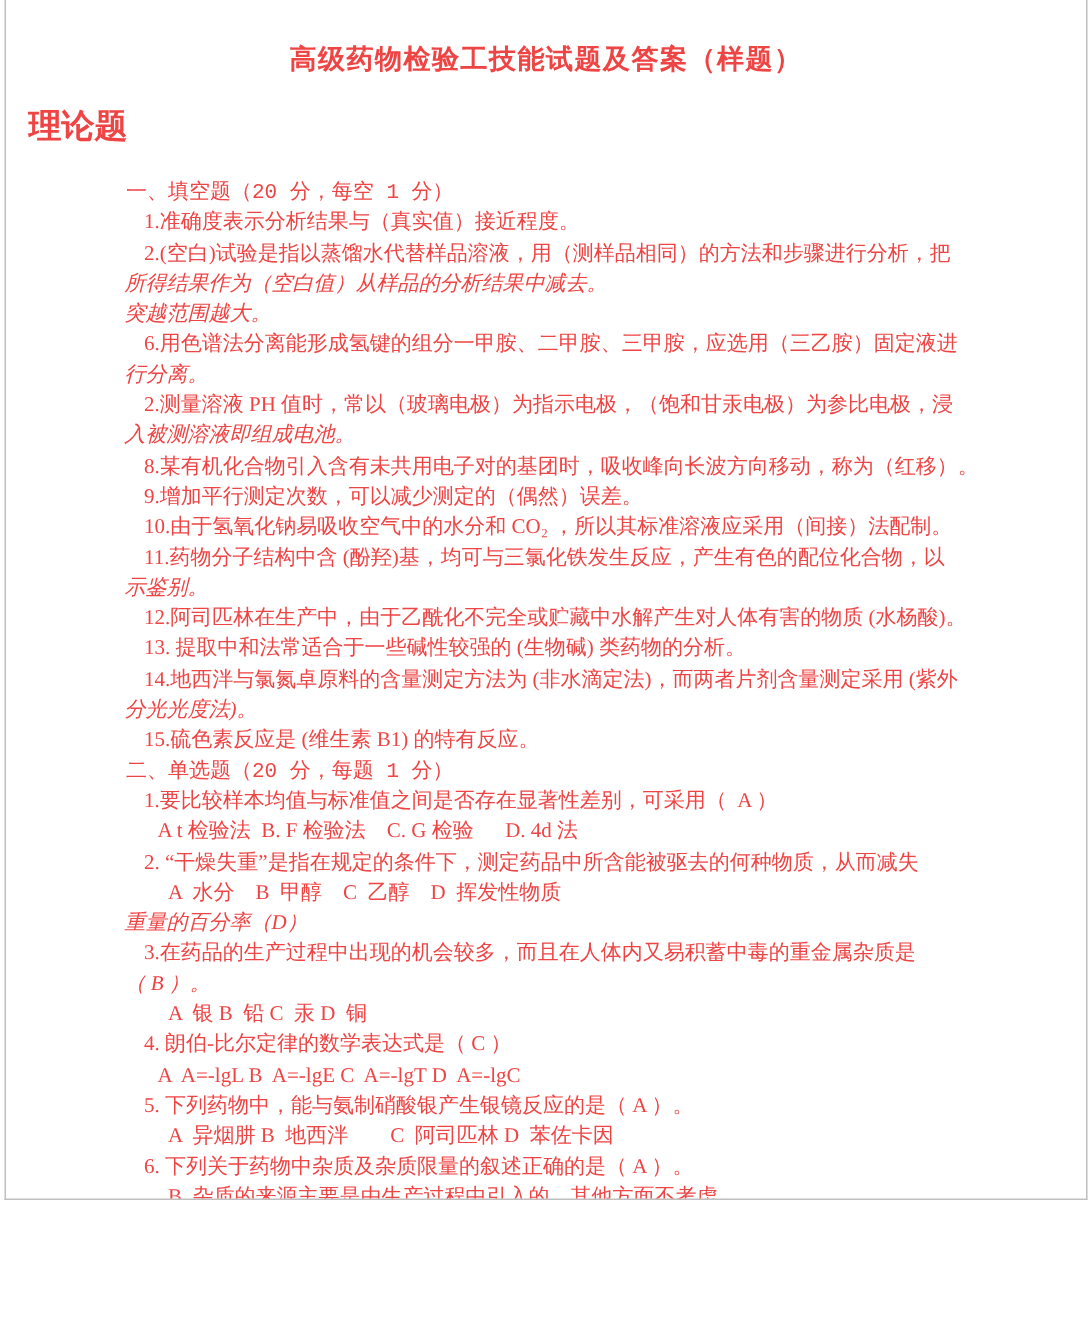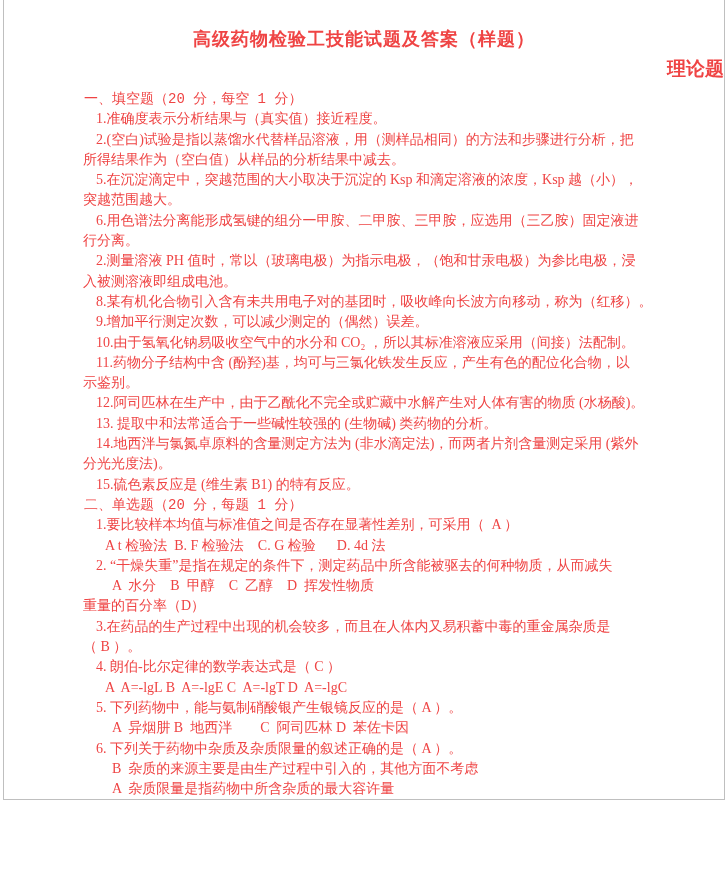--- a/index.html
+++ b/index.html
@@ -27,53 +27,52 @@
   .doc-title {
     margin: 0;
     padding-top: 29px;
     font-size: 18px;
     line-height: 21px;
     font-weight: bold;
     text-align: center;
     letter-spacing: 1px;
   }
   .doc-subtitle {
-    margin: 0;
+    margin: 15px;
     padding-top: 10px;
-    font-size: 19px;
+    font-size: 22px;
     line-height: 18px;
     font-weight: bold;
-    text-align: right;
+    text-align: left;
   }
   .doc-body {
     padding-top: 11px;
   }
   .line {
     white-space: pre;
     font-size: 14px;
     line-height: 20.3px;
   }
   .line.heading  { padding-left: 80px; font-family: Liberation Mono, monospace; }
   .line.question { padding-left: 92px; }
-  .line.cont     { padding-left: 79px; }
+  .line.cont     { padding-left: 79px; font-style: italic; }
   .line.option   { padding-left: 101px; }
   .line.option2  { padding-left: 108px; }
 </style>
 </head>
 <body>
 
 <div class="page">
   <h1 class="doc-title">高级药物检验工技能试题及答案（样题）</h1>
   <h2 class="doc-subtitle">理论题</h2>
   <div class="doc-body">
       <div class="line heading">一、填空题（20 分，每空 1 分）</div>
       <div class="line question">1.准确度表示分析结果与（真实值）接近程度。</div>
       <div class="line question">2.(空白)试验是指以蒸馏水代替样品溶液，用（测样品相同）的方法和步骤进行分析，把</div>
       <div class="line cont">所得结果作为（空白值）从样品的分析结果中减去。</div>
-      <div class="line question">5.在沉淀滴定中，突越范围的大小取决于沉淀的 Ksp 和滴定溶液的浓度，Ksp 越（小），</div>
       <div class="line cont">突越范围越大。</div>
       <div class="line question">6.用色谱法分离能形成氢键的组分一甲胺、二甲胺、三甲胺，应选用（三乙胺）固定液进</div>
       <div class="line cont">行分离。</div>
       <div class="line question">2.测量溶液 PH 值时，常以（玻璃电极）为指示电极，（饱和甘汞电极）为参比电极，浸</div>
       <div class="line cont">入被测溶液即组成电池。</div>
       <div class="line question">8.某有机化合物引入含有未共用电子对的基团时，吸收峰向长波方向移动，称为（红移）。</div>
       <div class="line question">9.增加平行测定次数，可以减少测定的（偶然）误差。</div>
       <div class="line question">10.由于氢氧化钠易吸收空气中的水分和 CO₂ ，所以其标准溶液应采用（间接）法配制。</div>
       <div class="line question">11.药物分子结构中含 (酚羟)基，均可与三氯化铁发生反应，产生有色的配位化合物，以</div>
       <div class="line cont">示鉴别。</div>
@@ -83,20 +82,21 @@
       <div class="line cont">分光光度法)。</div>
       <div class="line question">15.硫色素反应是 (维生素 B1) 的特有反应。</div>
       <div class="line heading">二、单选题（20 分，每题 1 分）</div>
       <div class="line question">1.要比较样本均值与标准值之间是否存在显著性差别，可采用（  A ）</div>
       <div class="line option">A t 检验法  B. F 检验法    C. G 检验      D. 4d 法</div>
       <div class="line question">2. “干燥失重”是指在规定的条件下，测定药品中所含能被驱去的何种物质，从而减失</div>
       <div class="line option2">A  水分    B  甲醇    C  乙醇    D  挥发性物质</div>
       <div class="line cont">重量的百分率（D）</div>
       <div class="line question">3.在药品的生产过程中出现的机会较多，而且在人体内又易积蓄中毒的重金属杂质是</div>
       <div class="line cont">（ B ）。</div>
+      <div class="line option2">A  银 B  铅 C  汞 D  铜</div>
       <div class="line question">4. 朗伯-比尔定律的数学表达式是（ C ）</div>
       <div class="line option">A  A=-lgL B  A=-lgE C  A=-lgT D  A=-lgC</div>
       <div class="line question">5. 下列药物中，能与氨制硝酸银产生银镜反应的是（ A ）。</div>
       <div class="line option2">A  异烟肼 B  地西泮        C  阿司匹林 D  苯佐卡因</div>
       <div class="line question">6. 下列关于药物中杂质及杂质限量的叙述正确的是（ A ）。</div>
       <div class="line option2">B  杂质的来源主要是由生产过程中引入的，其他方面不考虑</div>
       <div class="line option2">A  杂质限量是指药物中所含杂质的最大容许量</div>
     </div>
 </div>
 

